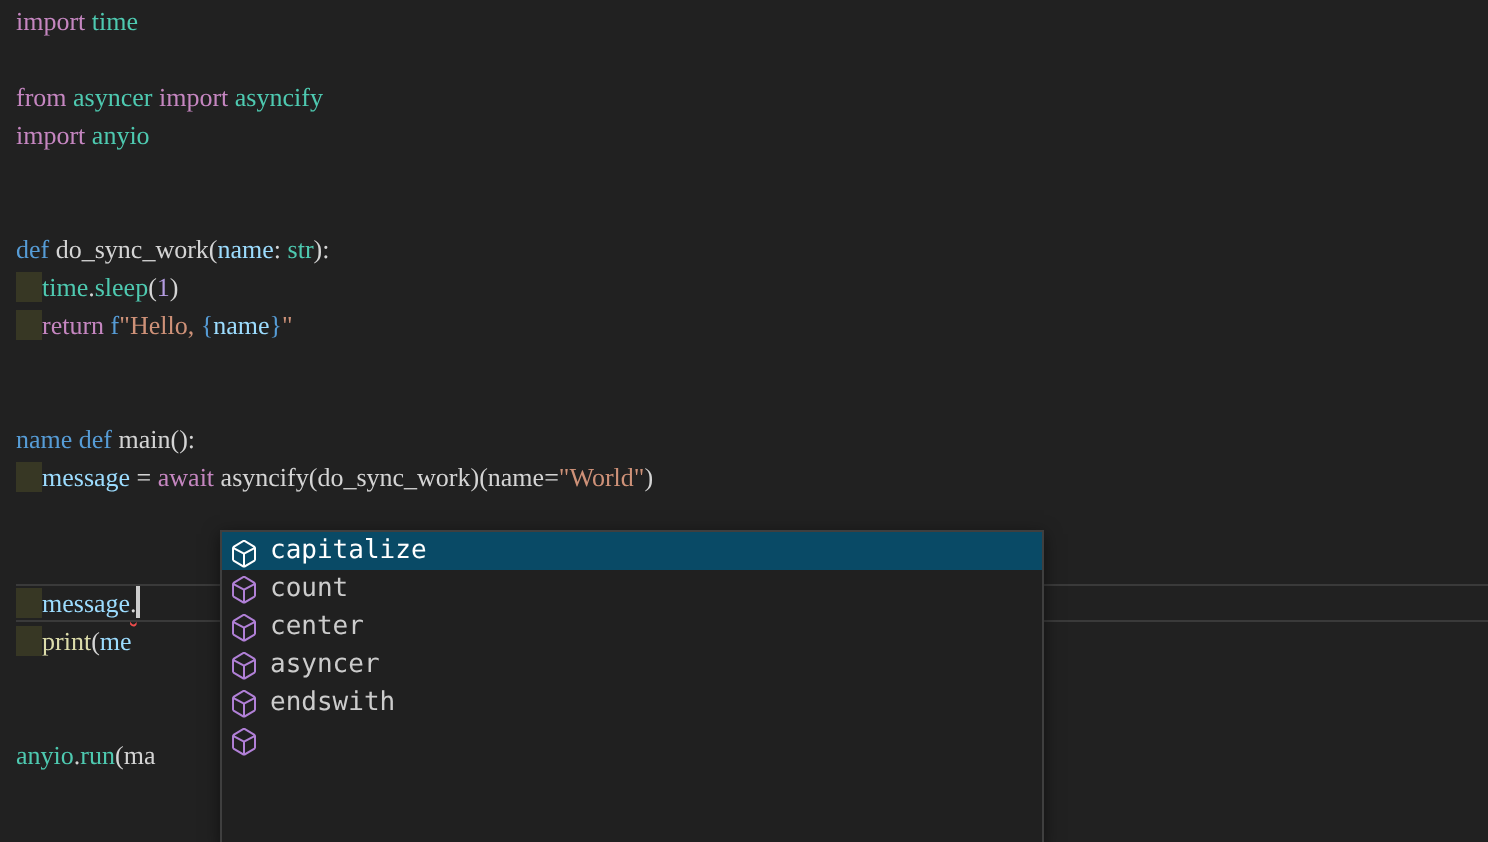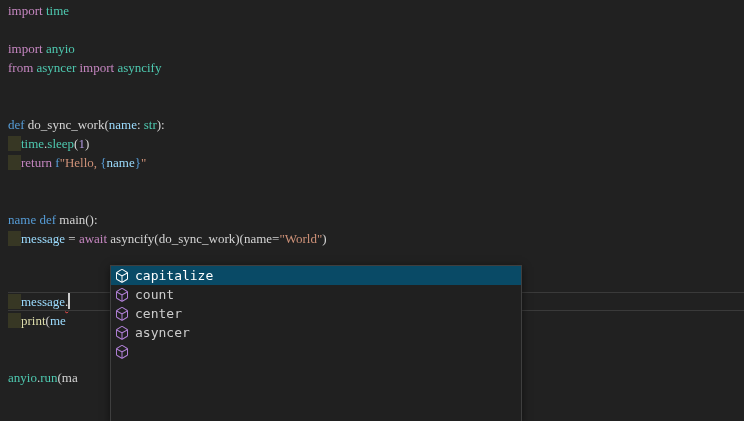--- a/index.html
+++ b/index.html
@@ -74,34 +74,35 @@
   }
   .row .micon{
     width:16px;height:16px;
     flex:0 0 16px;
     color:var(--c-method-icon);
     display:flex;align-items:center;justify-content:center;
   }
   .row.selected{
     background:var(--c-selected-bg);
     color:var(--c-selected-text);
+    align-items:flex-end;
   }
   .row.selected .micon{color:var(--c-selected-text);}
   .mlabel{white-space:pre;}
 </style>
 </head>
 <body>
 
 <div class="screen">
 
   <div class="code">
       <div class="line"><span class="tk-kw">import</span><span class="tk-p"> </span><span class="tk-mod">time</span></div>
       <div class="line"></div>
+      <div class="line"><span class="tk-kw">from</span><span class="tk-p"> </span><span class="tk-mod">asyncer</span><span class="tk-p"> </span><span class="tk-kw">import</span><span class="tk-p"> </span><span class="tk-mod">asyncify</span></div>
       <div class="line"><span class="tk-kw">import</span><span class="tk-p"> </span><span class="tk-mod">anyio</span></div>
-      <div class="line"><span class="tk-kw">from</span><span class="tk-p"> </span><span class="tk-mod">asyncer</span><span class="tk-p"> </span><span class="tk-kw">import</span><span class="tk-p"> </span><span class="tk-mod">asyncify</span></div>
       <div class="line"></div>
       <div class="line"></div>
       <div class="line"><span class="tk-dk">def</span><span class="tk-p"> </span><span class="tk-p">do_sync_work</span><span class="tk-p">(</span><span class="tk-var">name</span><span class="tk-p">: </span><span class="tk-mod">str</span><span class="tk-p">):</span></div>
       <div class="line"><span class="tint">    </span><span class="tk-mod">time</span><span class="tk-p">.</span><span class="tk-mod">sleep</span><span class="tk-p">(</span><span class="tk-num">1</span><span class="tk-p">)</span></div>
       <div class="line"><span class="tint">    </span><span class="tk-kw">return</span><span class="tk-p"> </span><span class="tk-dk">f</span><span class="tk-str">"Hello, </span><span class="tk-dk">{</span><span class="tk-var">name</span><span class="tk-dk">}</span><span class="tk-str">"</span></div>
       <div class="line"></div>
       <div class="line"></div>
       <div class="line"><span class="tk-dk">name</span><span class="tk-p"> </span><span class="tk-dk">def</span><span class="tk-p"> </span><span class="tk-p">main</span><span class="tk-p">():</span></div>
       <div class="line"><span class="tint">    </span><span class="tk-var">message</span><span class="tk-p"> = </span><span class="tk-kw">await</span><span class="tk-p"> </span><span class="tk-p">asyncify</span><span class="tk-p">(</span><span class="tk-p">do_sync_work</span><span class="tk-p">)(</span><span class="tk-p">name</span><span class="tk-p">=</span><span class="tk-str">"World"</span><span class="tk-p">)</span></div>
       <div class="line current"><span class="tint">    </span><span class="tk-var">message</span><span class="tk-p sq">.</span><span class="cursor"></span></div>
@@ -143,16 +144,24 @@
           </svg>
         </span>
       <span class="mlabel">asyncer</span>
     </div>
     <div class="row">
       <span class="micon">
           <svg width="16" height="16" viewBox="0 0 16 16">
             <path fill="currentColor" fill-rule="evenodd" clip-rule="evenodd" d="M13.51 4l-5-3h-1l-5 3-.49.86v6l.49.85 5 3h1l5-3 .49-.85v-6l-.5-.86zM7.5 13.56l-4.5-2.7V5.7l4.5 2.45v5.41zm.5-6.28L3.27 4.7l4.74-2.84 4.73 2.84-4.74 2.58zm5 3.58l-4.5 2.7V8.15l4.5-2.45v5.16z"></path>
           </svg>
         </span>
+      <span class="mlabel">endswith</span>
+    </div>
+    <div class="row">
+      <span class="micon">
+          <svg width="16" height="16" viewBox="0 0 16 16">
+            <path fill="currentColor" fill-rule="evenodd" clip-rule="evenodd" d="M13.51 4l-5-3h-1l-5 3-.49.86v6l.49.85 5 3h1l5-3 .49-.85v-6l-.5-.86zM7.5 13.56l-4.5-2.7V5.7l4.5 2.45v5.41zm.5-6.28L3.27 4.7l4.74-2.84 4.73 2.84-4.74 2.58zm5 3.58l-4.5 2.7V8.15l4.5-2.45v5.16z"></path>
+          </svg>
+        </span>
     </div>
   </div>
 
 </div>
 
 </body></html>

